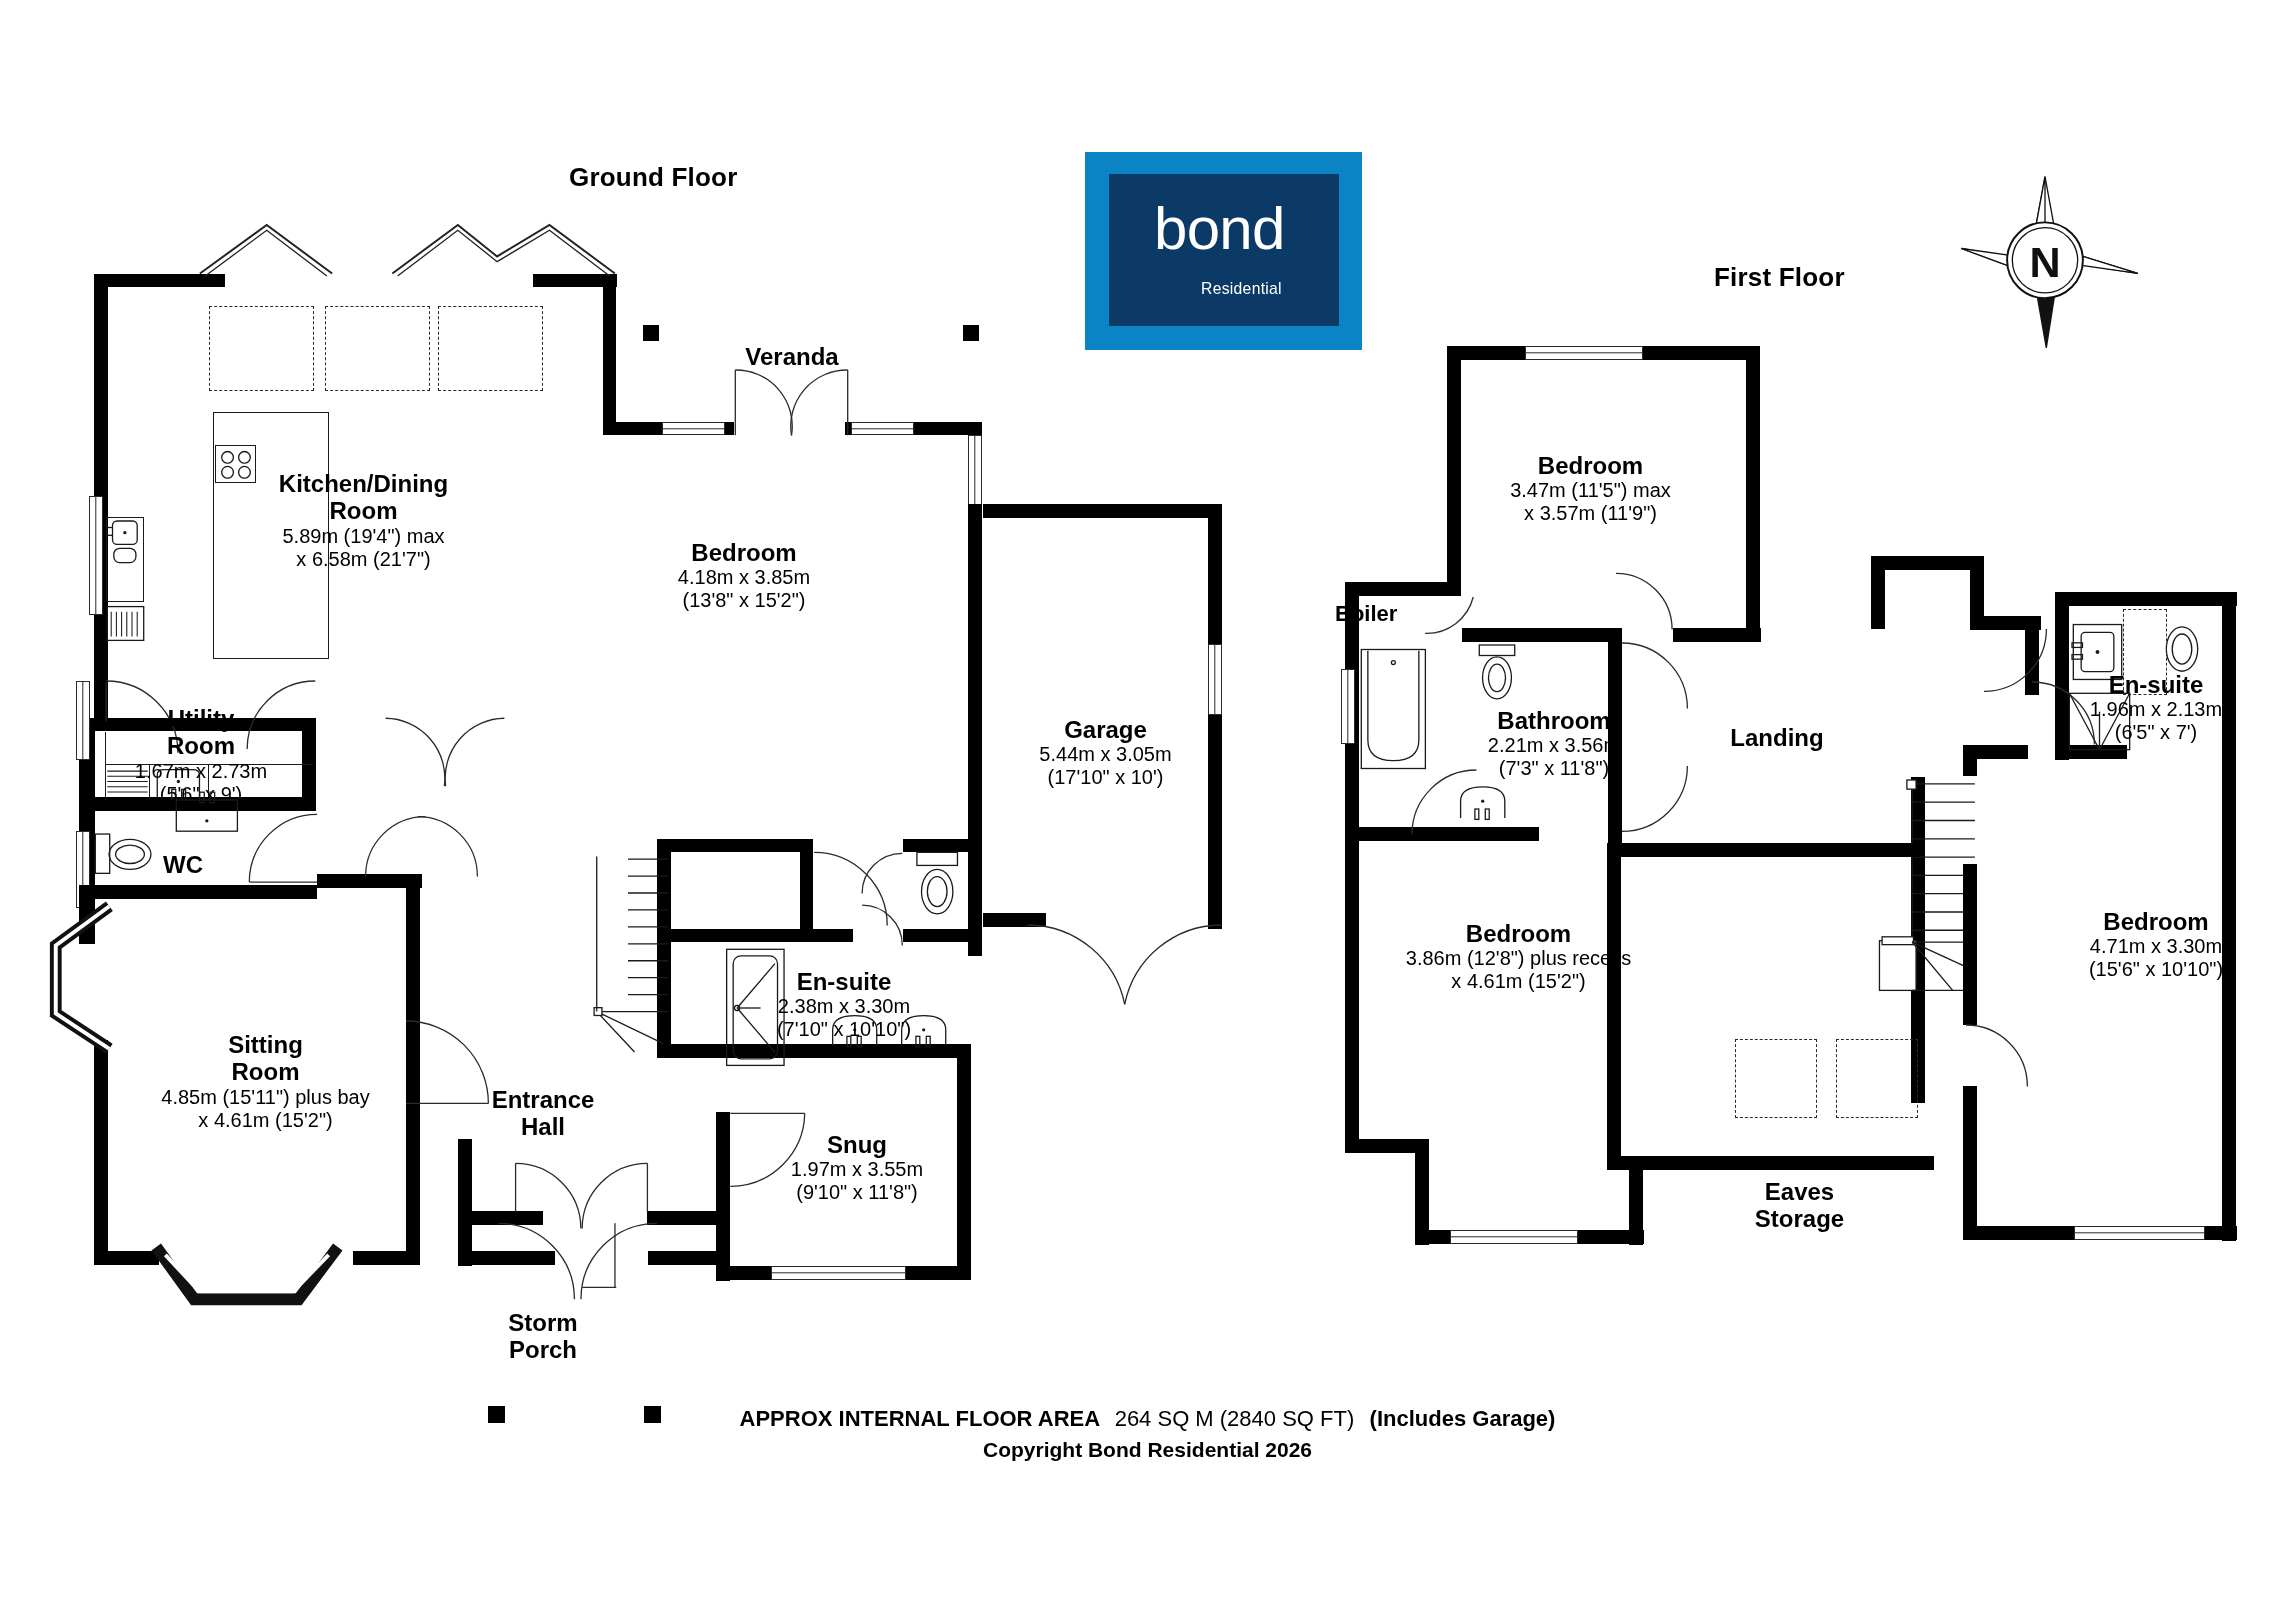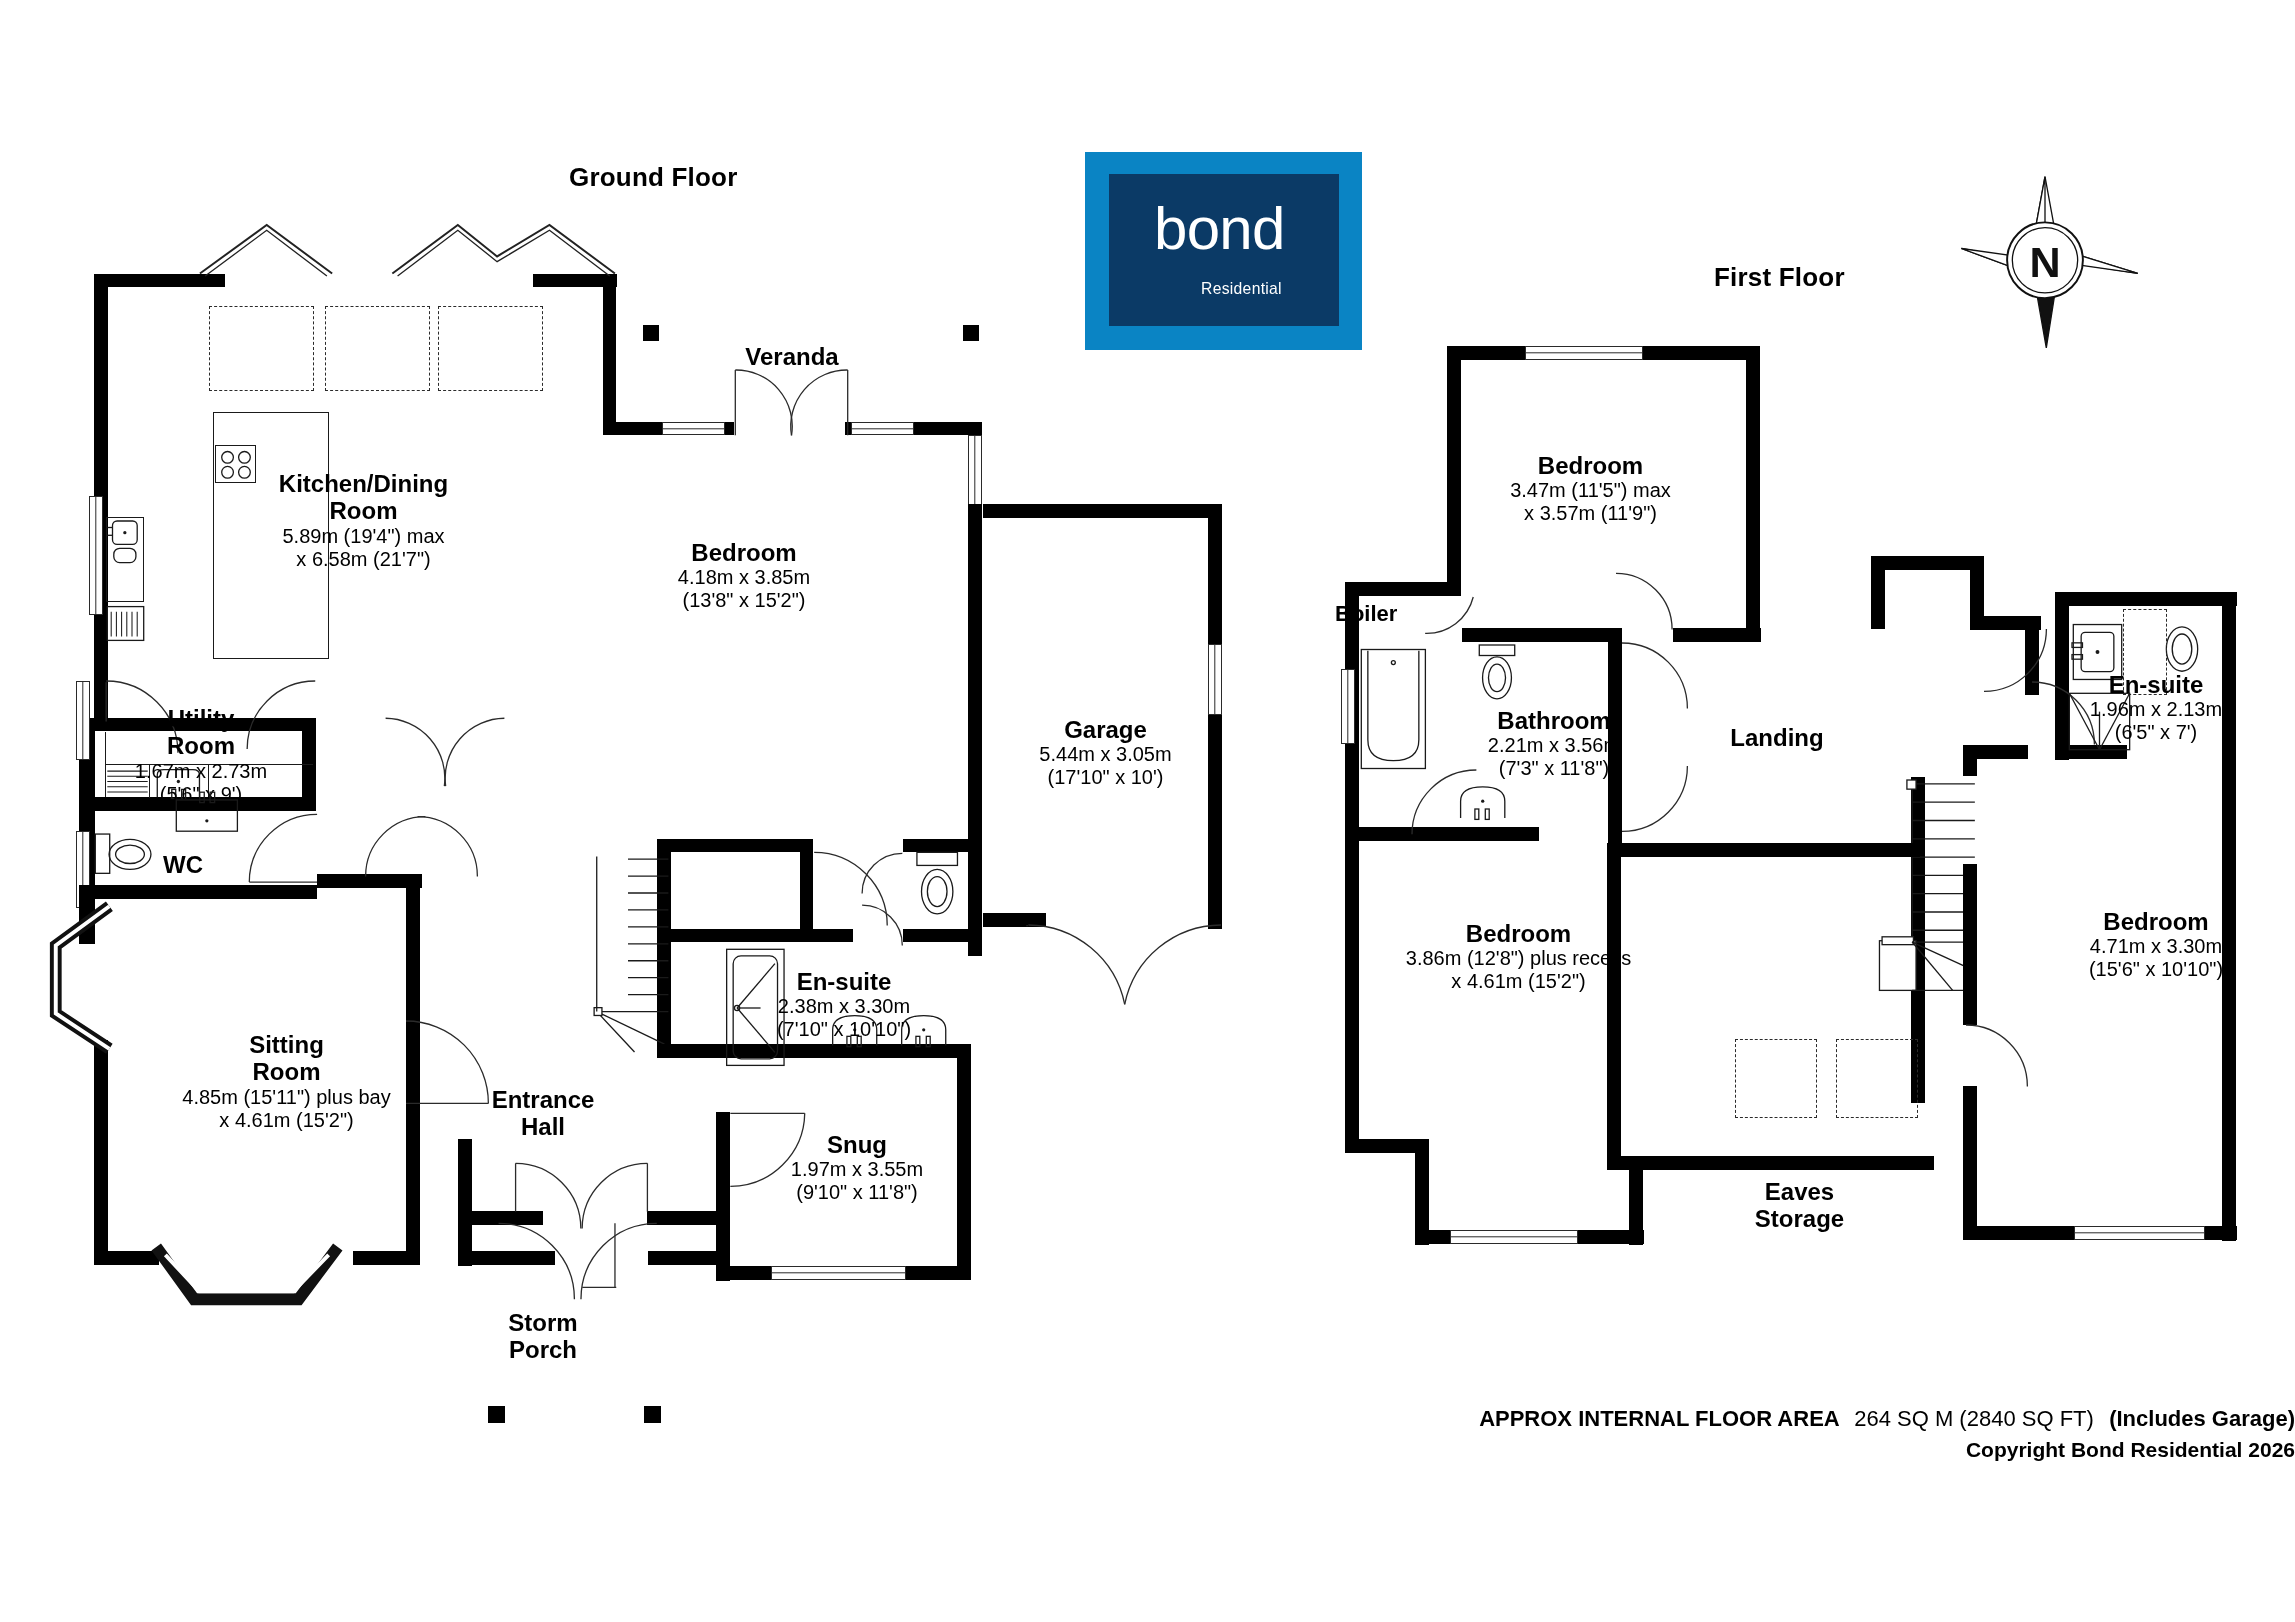--- a/index.html
+++ b/index.html
@@ -29,21 +29,21 @@
                background:#2a2a2a;transform:translateX(-0.7px);}
 
   
   #logo{position:absolute;background:#0a84c4;}
   #logo .inner{position:absolute;background:#0b3a66;}
   #logo .bond{position:absolute;color:#fff;font-size:60px;font-weight:400;
               letter-spacing:-0.7px;line-height:1;}
   #logo .res{position:absolute;color:#fff;font-size:15.7px;letter-spacing:0.3px;}
 
   
-  #footer{position:absolute;left:0;width:2295px;text-align:right;}
+  #footer{position:absolute;left:0;width:2295px;text-align:center;}
   #footer .l1{font-size:22px;font-weight:bold;margin-bottom:5.9px;}
   #footer .l1 .reg{font-weight:normal;}
   #footer .l2,#footer .l3{font-size:21px;margin-bottom:4.6px;}
   #footer .b{font-weight:bold;}
   #footer .l4{font-size:21px;font-weight:bold;}
 
   
   .dot{position:absolute;background:#000;}
   .rect{position:absolute;border:1.3px solid #1a1a1a;box-sizing:border-box;}
   svg{position:absolute;overflow:visible;}
@@ -256,21 +256,21 @@
 
   <svg style="left:406px;top:1021px;" width="85" height="85" viewBox="0 0 130 130">
     <path d="M126 126 A 126 126 0 0 0 0 0" fill="none" stroke="#2b2b2b" stroke-width="2"></path>
     <line x1="0" y1="126" x2="126" y2="126" stroke="#2b2b2b" stroke-width="2"></line>
   </svg>
 
   <svg style="left:364px;top:814px;" width="115" height="65" viewBox="0 0 176 100">
     <path d="M2 96 A 92 92 0 0 1 94 4" fill="none" stroke="#2b2b2b" stroke-width="2"></path>
     <path d="M174 96 A 92 92 0 0 0 82 4" fill="none" stroke="#2b2b2b" stroke-width="2"></path>
   </svg>
-  <div class="rlabel" style="left:162px;top:1031px;width:249px;">
+  <div class="rlabel" style="left:141px;top:1031px;width:249px;">
     <span class="nm">Sitting</span>
     <span class="nm">Room</span>
     <span class="dim">4.85m (15'11") plus bay</span>
     <span class="dim">x 4.61m (15'2")</span>
   </div>
 
   <svg style="left:383px;top:718px;" width="124" height="71" viewBox="0 0 190 108">
     <path d="M4 0 A 92 92 0 0 1 94 104" fill="none" stroke="#2b2b2b" stroke-width="2"></path>
     <path d="M186 0 A 92 92 0 0 0 96 104" fill="none" stroke="#2b2b2b" stroke-width="2"></path>
   </svg>

